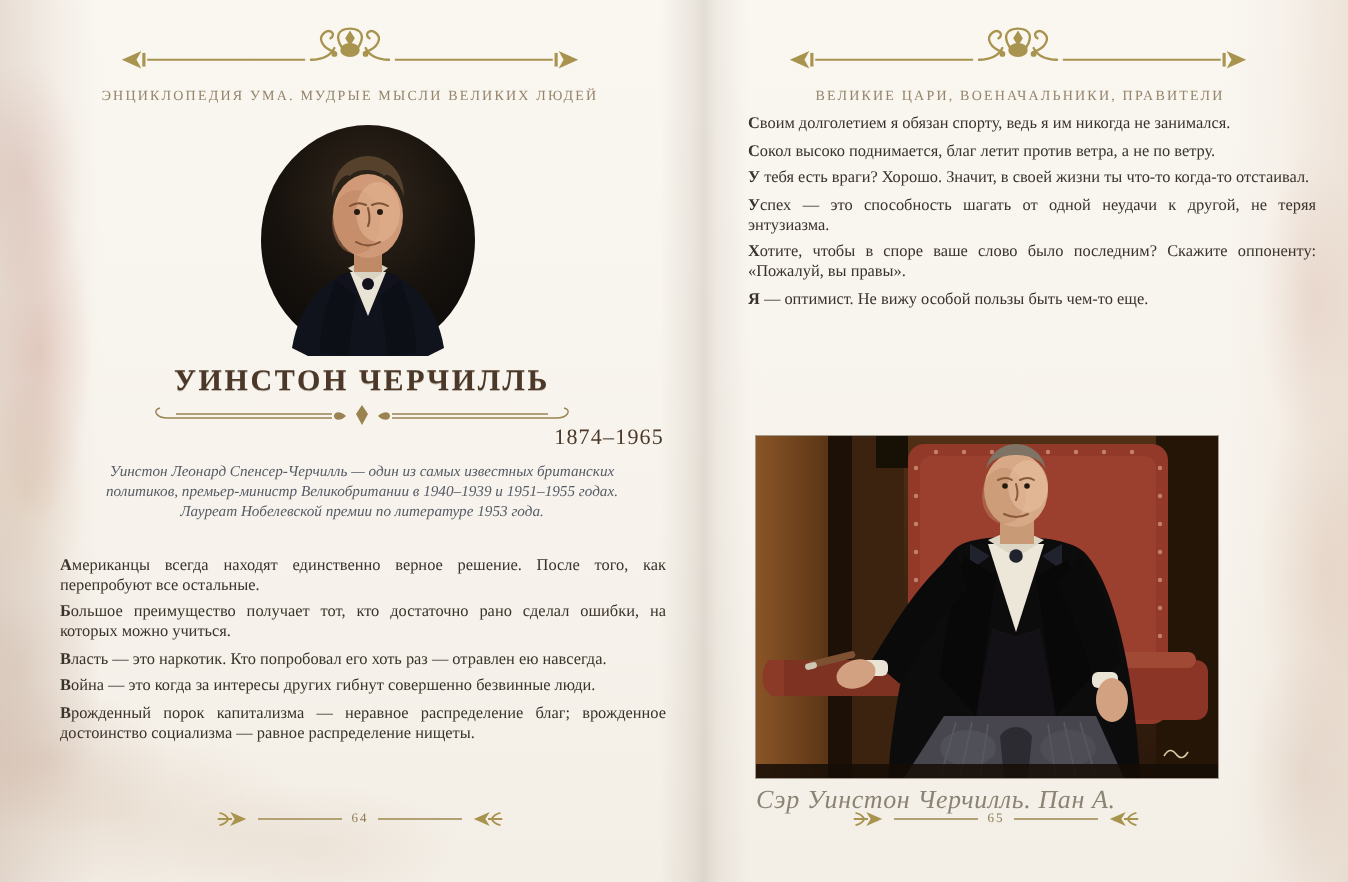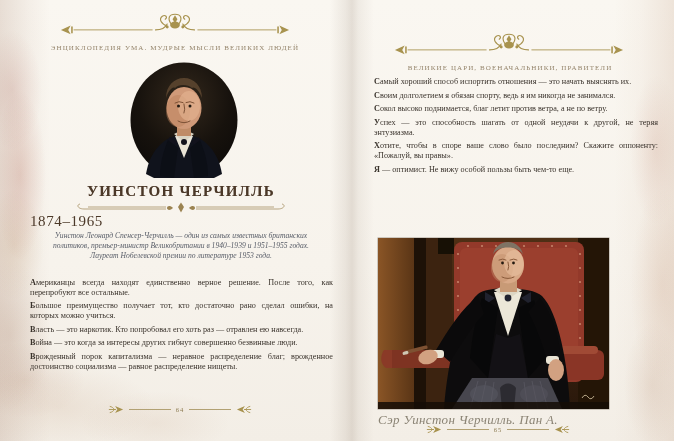--- a/index.html
+++ b/index.html
@@ -40,21 +40,21 @@
   .quote::first-letter{font-weight:bold;}
   .footer{z-index:2;display:flex;align-items:center;justify-content:center;gap:5px;}
   .footer .rule{width:42px;border-top:1px solid #b2a173;height:0;}
   .page-num{font-size:6.5px;letter-spacing:1px;color:#8d7c52;}
   .finial{width:16px;height:11px;}
   .finial.mirror{transform:scaleX(-1);}
   .hdr-orn{z-index:2;}
   
   .title{z-index:2;text-align:center;font-size:15px;font-weight:700;letter-spacing:1.3px;
     color:#4b3828;text-shadow:0 0.4px 0 rgba(75,56,40,0.35);}
-  .dates{z-index:2;text-align:left;font-size:15px;letter-spacing:0.6px;color:#4b3828;}
+  .dates{z-index:2;text-align:right;font-size:11px;letter-spacing:0.6px;color:#4b3828;}
   .bio{z-index:2;text-align:center;font-style:italic;font-size:7.6px;line-height:1.3;color:#565b66;}
   .oval-portrait{z-index:2;}
   
   .seated-portrait{z-index:2;box-shadow:0 0 0 0.5px rgba(40,25,12,0.4);}
   .caption{z-index:2;text-align:left;font-style:italic;font-size:13px;color:#8b8475;letter-spacing:0.3px;}
 </style>
 </head>
 <body>
 
 <svg style="position:absolute;width:0;height:0" aria-hidden="true">
@@ -173,32 +173,32 @@
       </svg>
     <span class="rule"></span>
     <span class="page-num">64</span>
     <span class="rule"></span>
     <svg class="finial mirror" viewBox="0 0 18 12">
         <use href="#sym-finial"></use>
       </svg>
   </div>
 </div>
 
-<div class="abs" style="left:340px;top:0;width:334px;height:400px;margin-top:20px;">
+<div class="abs" style="left:340px;top:0;width:334px;height:400px;">
 
   <svg class="abs hdr-orn" style="left:52px;top:12px;width:234px;height:26px;" viewBox="0 0 240 26">
       <use href="#sym-hdr"></use>
     </svg>
 
   <div class="abs running-head" style="left:30px;top:44px;width:280px;">ВЕЛИКИЕ ЦАРИ, ВОЕНАЧАЛЬНИКИ, ПРАВИТЕЛИ</div>
 
   <div class="abs quotes" style="left:34px;top:57px;width:284px;">
-    <p class="quote">Самый хороший способ испортить отношения — это начать выяснять их.</p>
     <p class="quote">Своим долголетием я обязан спорту, ведь я им никогда не занимался.</p>
     <p class="quote">Сокол высоко поднимается, благ летит против ветра, а не по ветру.</p>
+    <p class="quote">У тебя есть враги? Хорошо. Значит, в своей жизни ты что-то когда-то отстаивал.</p>
     <p class="quote">Успех — это способность шагать от одной неудачи к другой, не теряя энтузиазма.</p>
     <p class="quote">Хотите, чтобы в споре ваше слово было последним? Скажите оппоненту: «Пожалуй, вы правы».</p>
     <p class="quote">Я — оптимист. Не вижу особой пользы быть чем-то еще.</p>
   </div>
 
   <svg class="abs seated-portrait" style="left:38px;top:218px;width:231px;height:171px;" viewBox="0 0 231 171">
     <defs>
       <linearGradient id="wood" x1="0" y1="0" x2="0" y2="1">
         <stop offset="0" stop-color="#4f2f15"></stop>
           <stop offset="1" stop-color="#2a180b"></stop>

